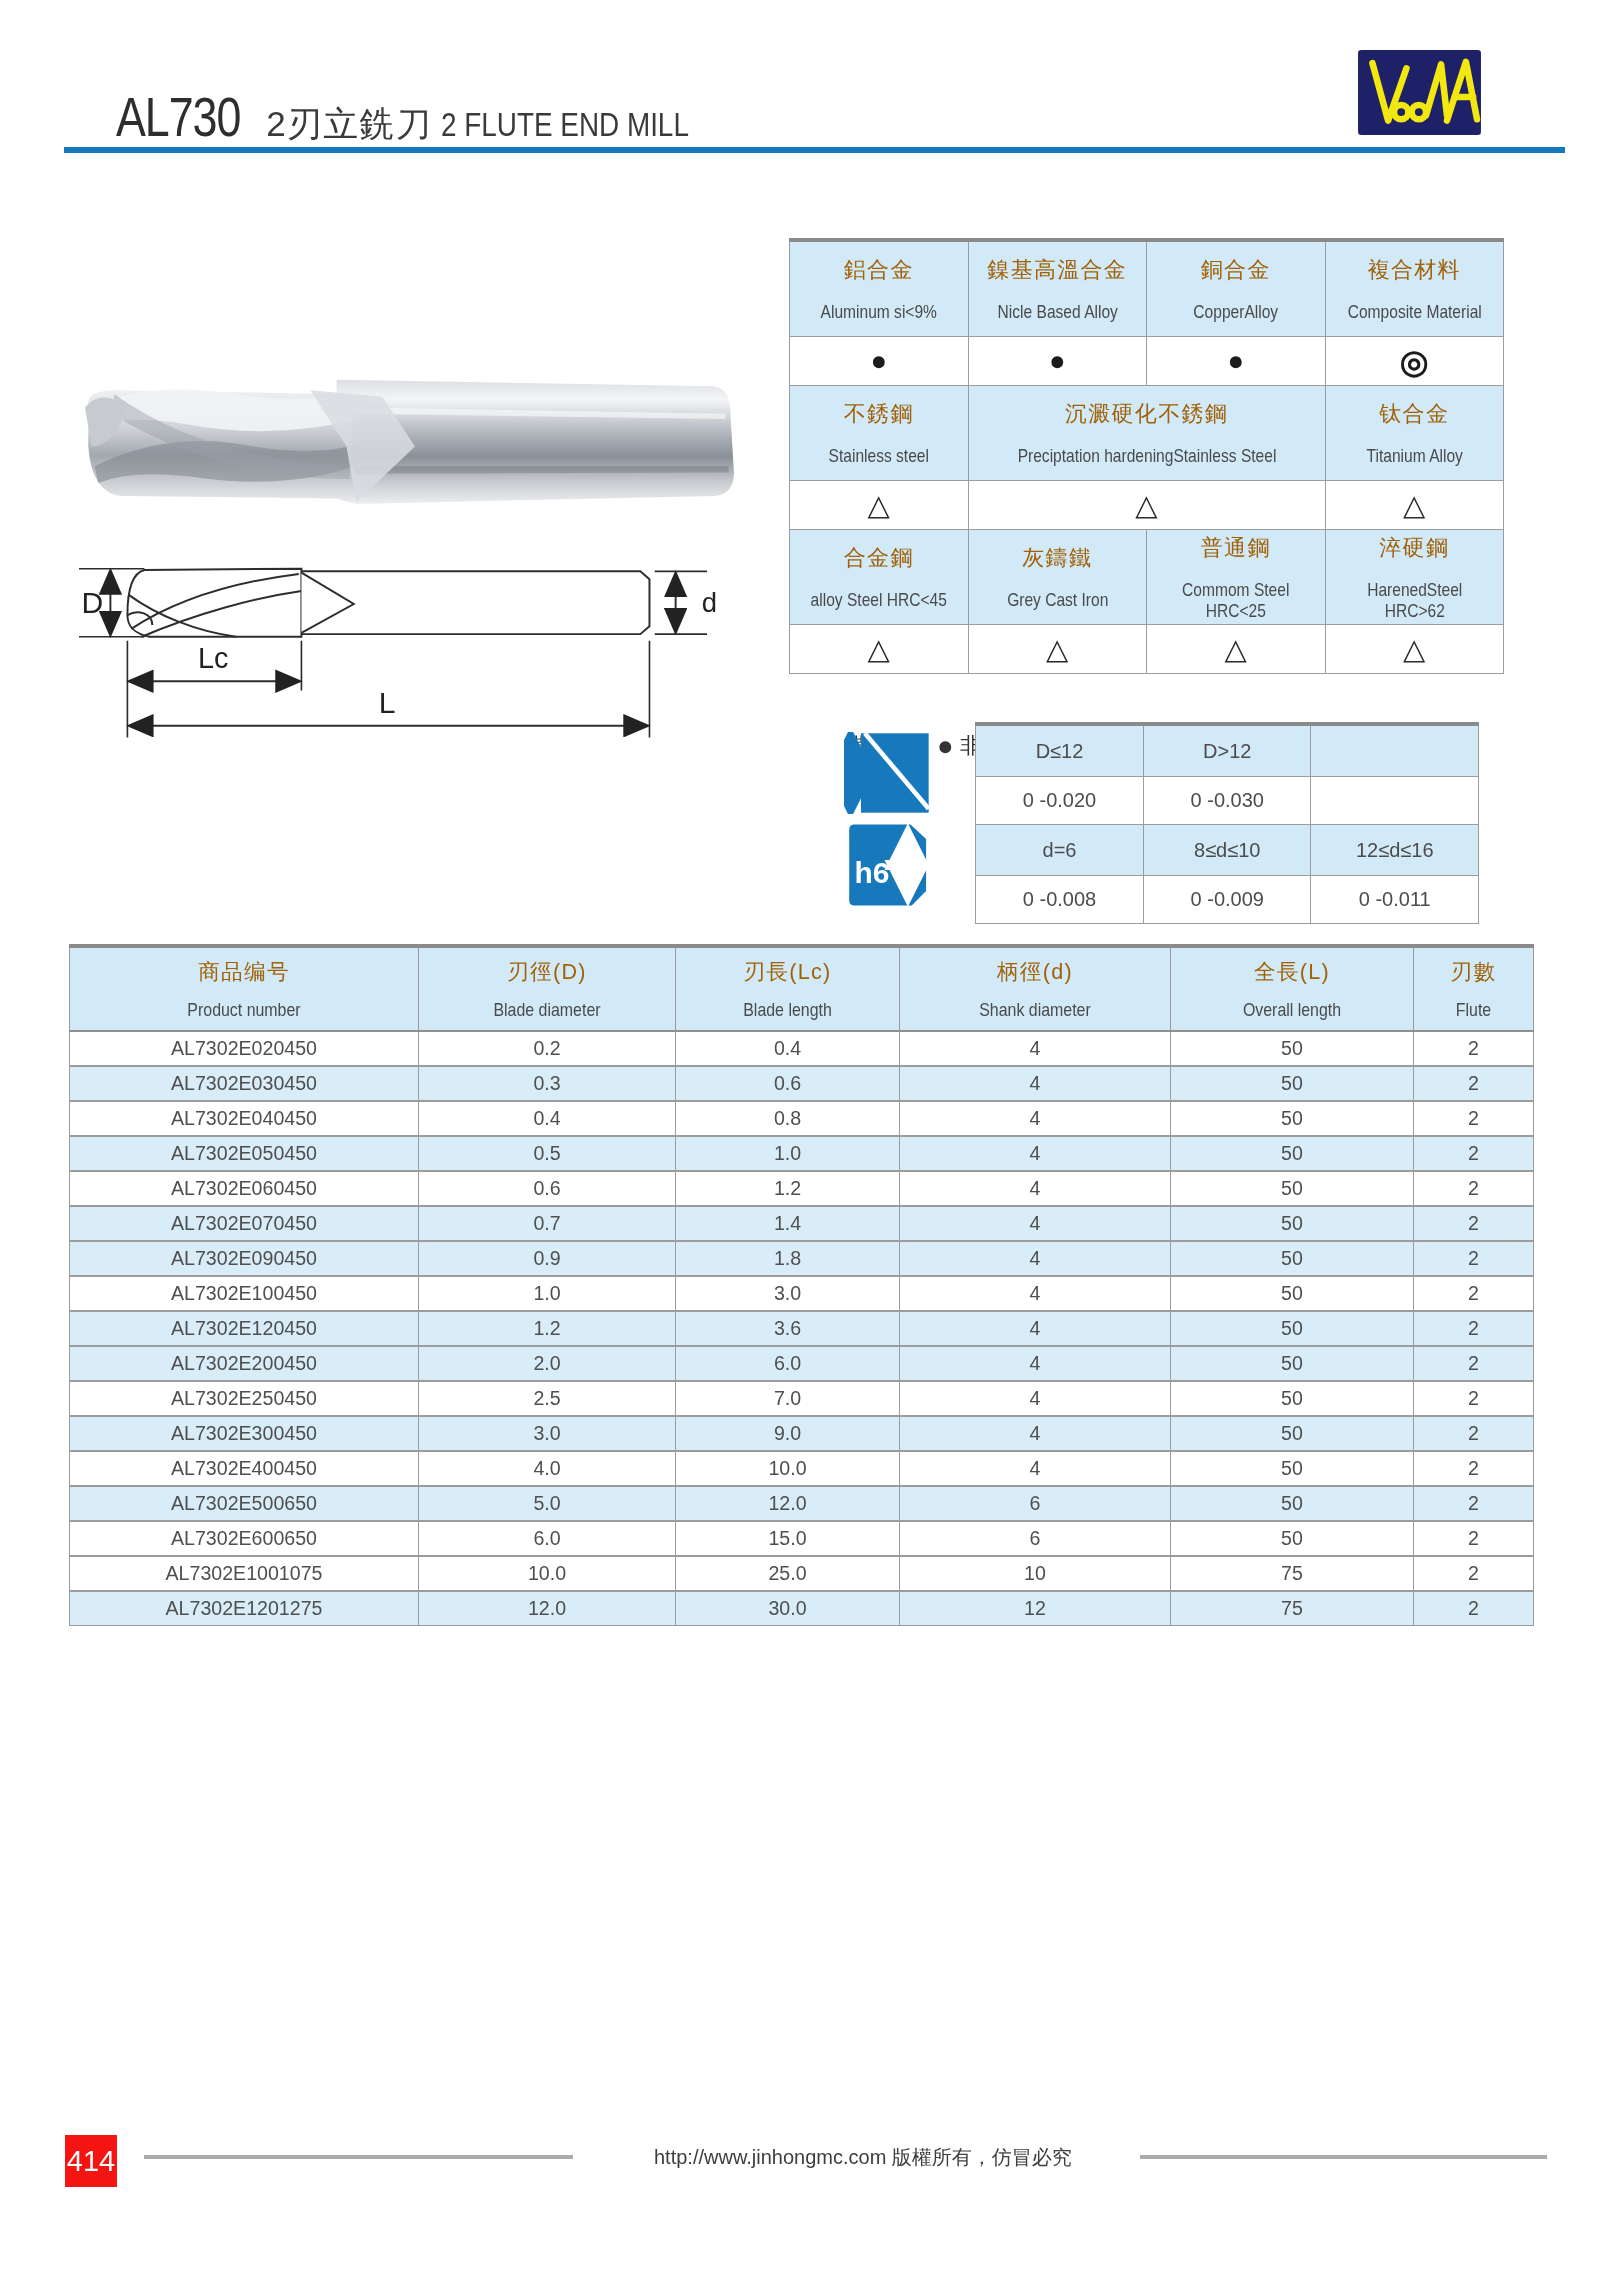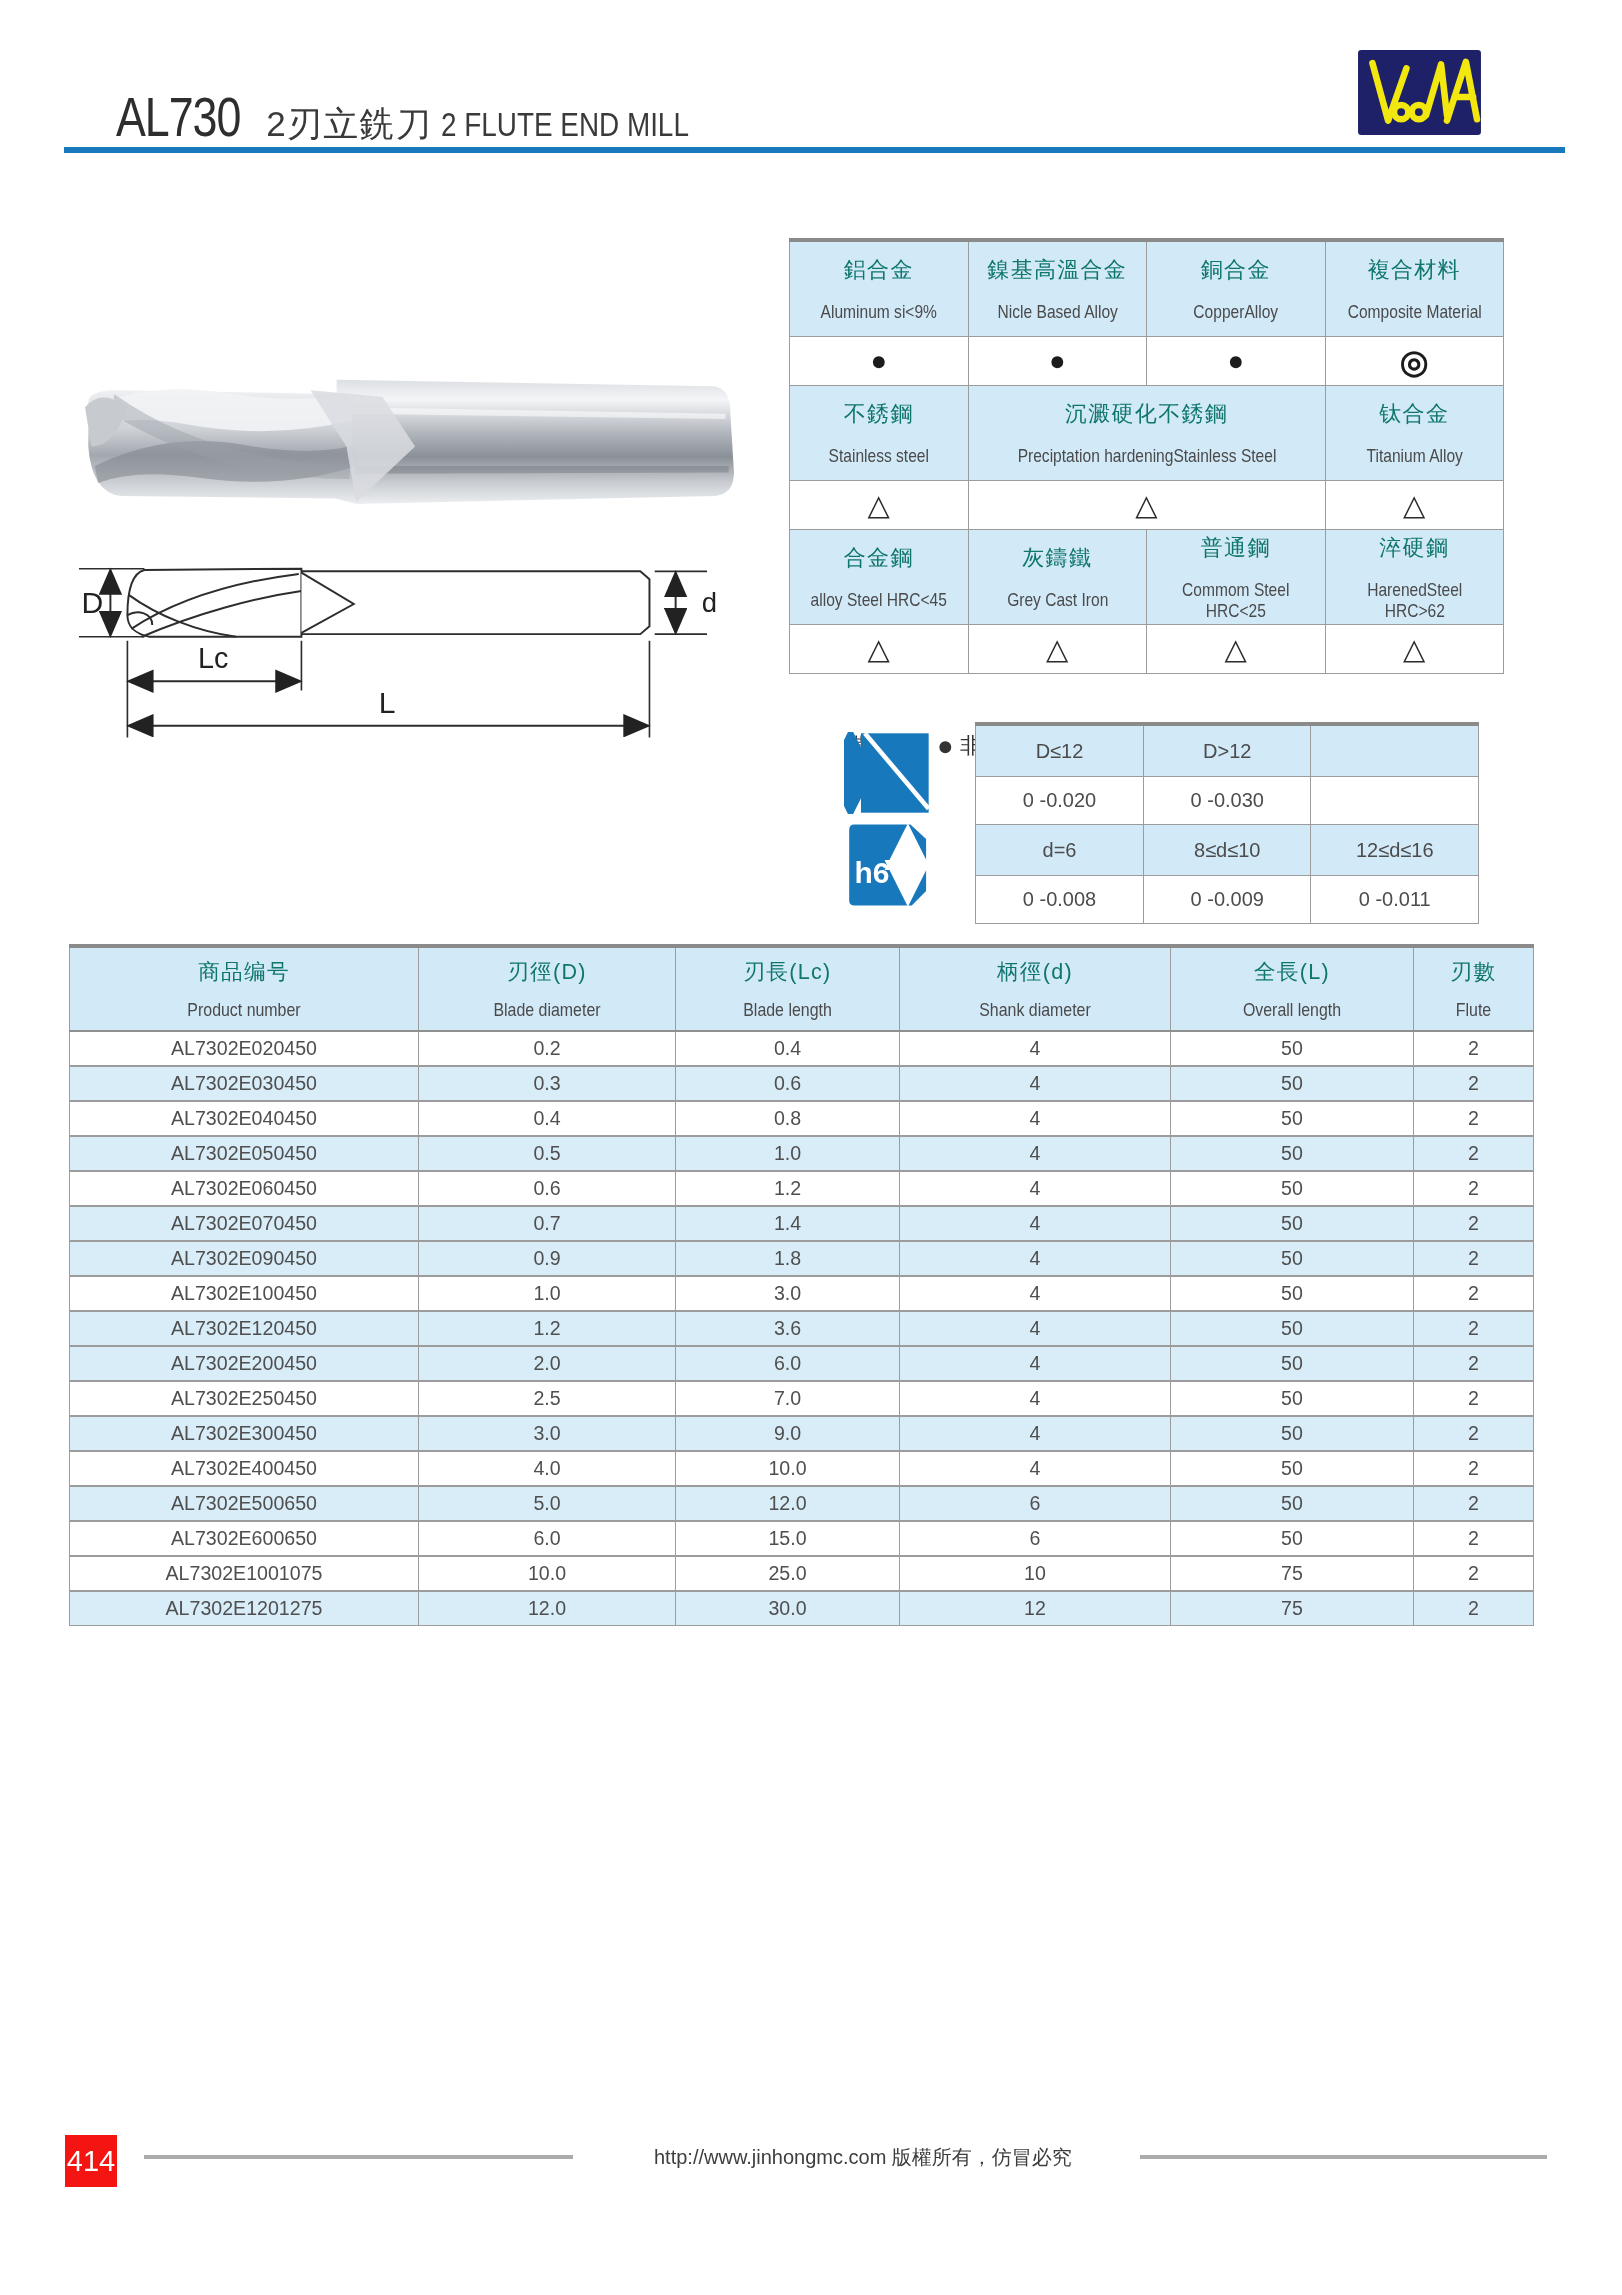--- a/index.html
+++ b/index.html
@@ -19,21 +19,21 @@
 
   
   table{border-collapse:collapse;table-layout:fixed;}
   .grid{border:1.3px solid #9c9c9c;border-top:4.6px solid #8a8a8a;}
   .grid td,.grid th{border:1.3px solid #9c9c9c;text-align:center;vertical-align:middle;padding:0;}
 
   
   .mat{left:789px;top:238px;width:715px;}
   .mat td{color:#474747;}
   .m-hdr td{height:94px;background:#d2e9f8;}
-  .m-cn{font-size:22px;letter-spacing:1.3px;display:block;margin-bottom:17px;color:#0f766e;}
+  .m-cn{font-size:22px;letter-spacing:1.3px;display:block;margin-bottom:17px;color:#a16207;}
   .m-en{font-size:17.7px;display:block;color:#4a4a4a;transform:scaleX(.88);}
   .m-sym td{height:48px;font-size:26px;color:#1c1c1c;}
   .sym-dot{font-size:27.5px;}
   .sym-ring{font-size:33px;font-weight:bold;}
   .sym-tri{font-size:29px;color:#2b2b2b;}
 
   
   .legend{left:845px;top:726px;display:flex;align-items:center;font-size:22px;color:#333;white-space:nowrap;text-align:center;}
   .legend .sym{margin:0 6.5px 0 22px;}
   .legend .lbl{letter-spacing:1.3px;}
@@ -41,21 +41,21 @@
   
   .tol{left:975px;top:722px;width:504px;}
   .tol td{height:47px;font-size:20px;color:#4c4c4c;}
   .t-hdr td{background:#d2e9f8;height:50px;}
   .tol-icon1{left:844px;top:732px;}
   .tol-icon2{left:844px;top:823px;}
 
   
   .prod{left:69px;top:944px;width:1463px;}
   .prod th{background:#d2e9f8;height:82px;}
-  .prod th .cn{font-size:21.6px;letter-spacing:1.3px;display:block;margin-bottom:14.4px;color:#0f766e;font-weight:normal;}
+  .prod th .cn{font-size:21.6px;letter-spacing:1.3px;display:block;margin-bottom:14.4px;color:#a16207;font-weight:normal;}
   .prod th .en{font-size:17.7px;display:block;color:#4a4a4a;font-weight:normal;transform:scaleX(.9);}
   .prod td{height:33px;font-size:19.6px;color:#4f4f4f;border-top:2px solid #9c9c9c;}
   .prod thead th{border-bottom:2.6px solid #8f8f8f;}
   .prod tbody tr.alt{background:#d9edf9;}
 
   
   .page-badge{left:65px;top:2135px;width:52px;height:52px;background:#f41411;color:#fff;
     display:flex;align-items:center;justify-content:center;font-size:29px;}
   .foot-rule-l{left:144px;top:2155px;width:429px;height:3.9px;background:#ababab;}
   .foot-rule-r{left:1140px;top:2155px;width:407px;height:3.9px;background:#ababab;}

